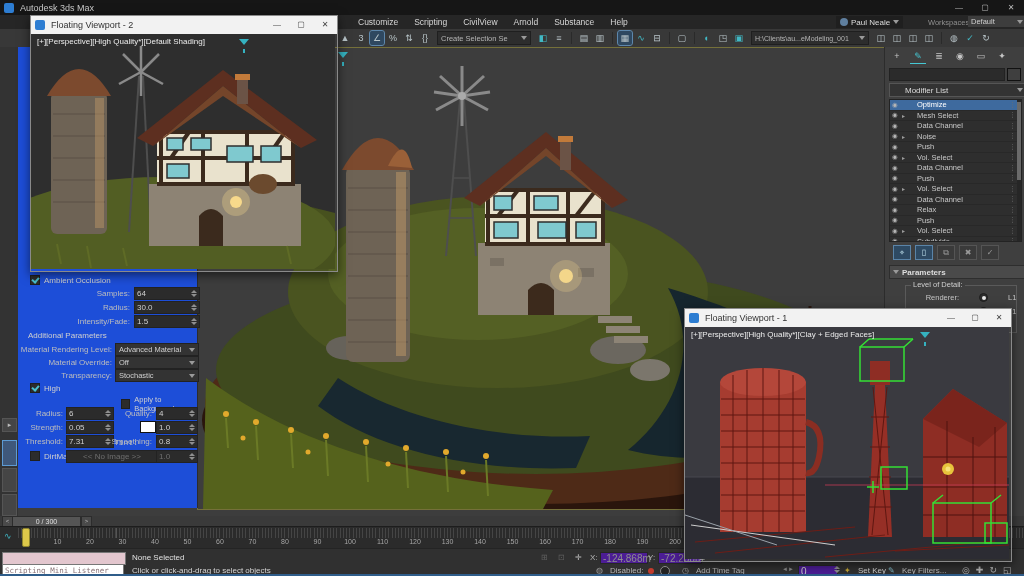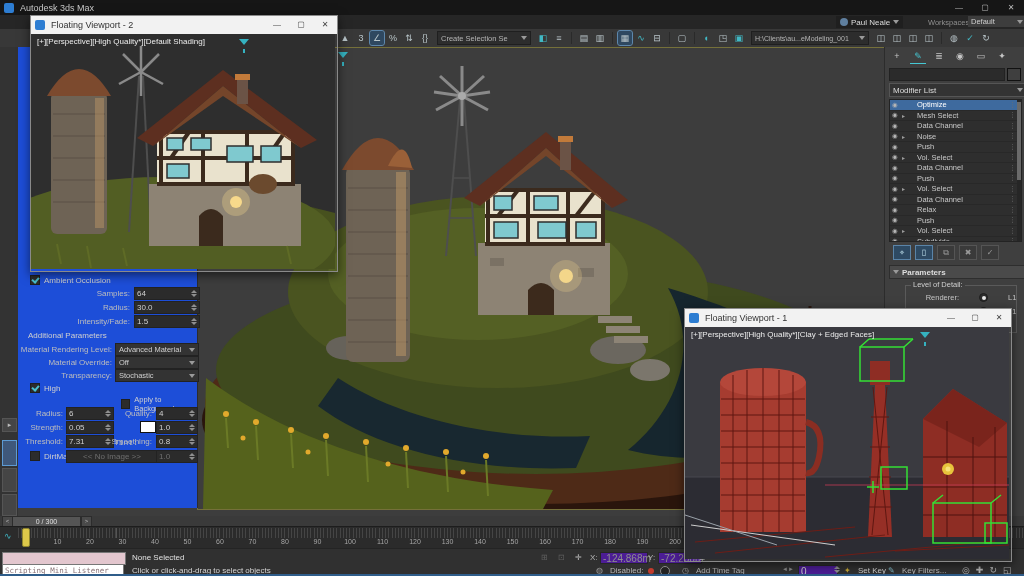--- a/index.html
+++ b/index.html
@@ -56,21 +56,21 @@
   #leftstrip{left:0;top:47px;width:18px;height:469px;background:#333;}
   .lsbtn{position:absolute;left:2px;width:13px;background:#454545;border:1px solid #555;}
   .lsbtn.sel{background:#3f587a;border:1px solid #5d9bd3;}
   
   #cmdpanel{left:884px;top:47px;width:140px;height:501px;background:#3f3f3f;border-left:1px solid #2c2c2c;}
   #cmdtabs{position:absolute;left:4px;top:3px;display:flex;gap:5px;}
   .cmdtab{width:16px;height:13px;font-size:9px;line-height:13px;text-align:center;color:#c5c5c5;}
   .cmdtab.active{color:#45c8d4;border-bottom:1px solid #45c8d4;}
   #objname{position:absolute;left:4px;top:21px;width:114px;height:11px;background:#2b2b2b;border:1px solid #222;}
   #modlist{position:absolute;left:4px;top:36px;width:130px;height:12px;background:#333;border:1px solid #555;display:flex;align-items:center;justify-content:space-between;padding:0 3px;}
-  #modlist .v{font-size:8px;color:#ddd;}
+  #modlist .v{font-size:8px;color:#ddd;margin-left:12px;}
   #stack{position:absolute;left:4px;top:52px;width:131px;height:141px;background:#2e2e2e;border:1px solid #232323;overflow:hidden;}
   .srow{display:flex;align-items:center;height:9.5px;border-bottom:1px solid #282828;padding-left:2px;color:#c9c9c9;font-size:7.5px;gap:2px;}
   .srow .eye{font-size:6.5px;color:#b5b5b5;width:8px;}
   .srow .ar{font-size:6px;color:#9a9a9a;width:5px;}
   .srow .noar{width:5px;}
   .srow .lb{flex:1;padding-left:8px;}
   .srow .dots{color:#6f6f6f;font-size:7px;padding-right:5px;}
   .srow.sel{background:#3e6a9e;color:#fff;}
   #stackscroll{position:absolute;right:0;top:0;width:4px;height:100%;background:#262626;}
   #stackscroll i{position:absolute;left:0;top:2px;width:4px;height:78px;background:#6a6a6a;}
@@ -131,20 +131,28 @@
     <span class="appicon"></span>
     <span class="t">Autodesk 3ds Max</span>
     <div class="winctl" style="right:0;">
       <span>—</span>
       <span>▢</span>
       <span>✕</span>
     </div>
   </div>
 
   <div class="abs" id="menubar">
+    <div id="menu-items">
+        <span class="menu-item">Customize</span>
+        <span class="menu-item">Scripting</span>
+        <span class="menu-item">CivilView</span>
+        <span class="menu-item">Arnold</span>
+        <span class="menu-item">Substance</span>
+        <span class="menu-item">Help</span>
+      </div>
     <div id="userchip">
       <span class="avatar"></span>
       <span class="u">Paul Neale</span>
       <span class="ddtri"></span>
     </div>
     <span id="wslabel">Workspaces:</span>
     <div id="wsdd">
       <span class="v">Default</span>
       <span class="ddtri"></span>
     </div>

